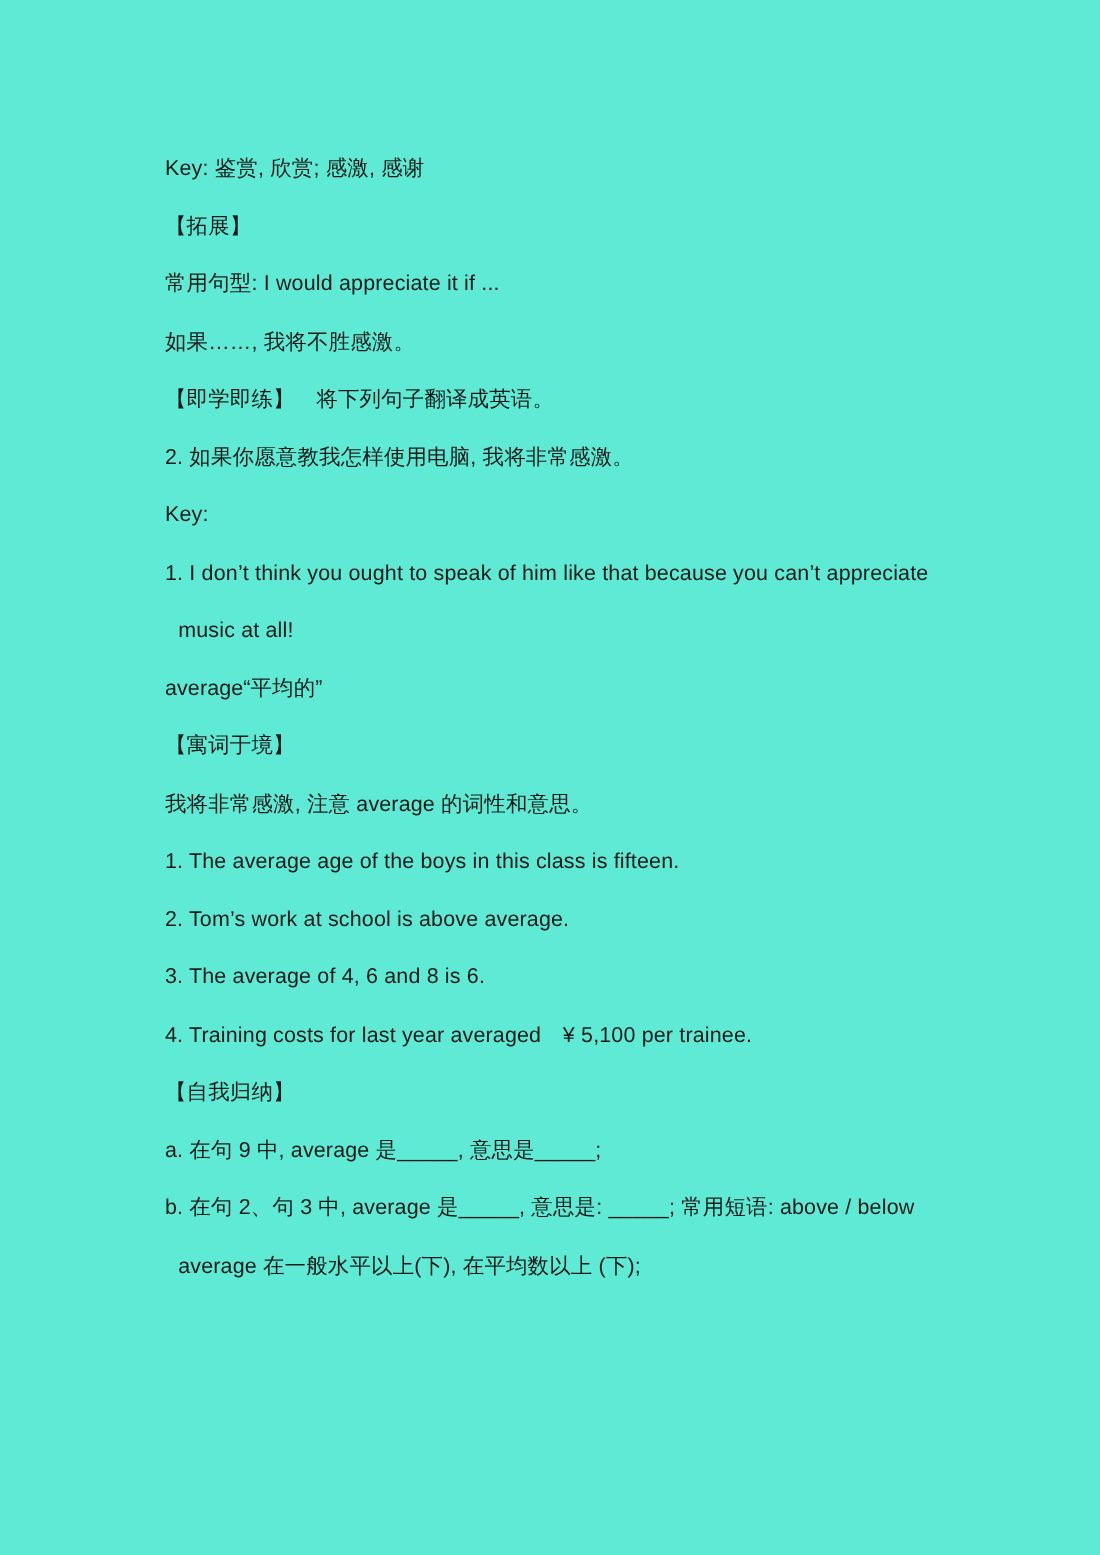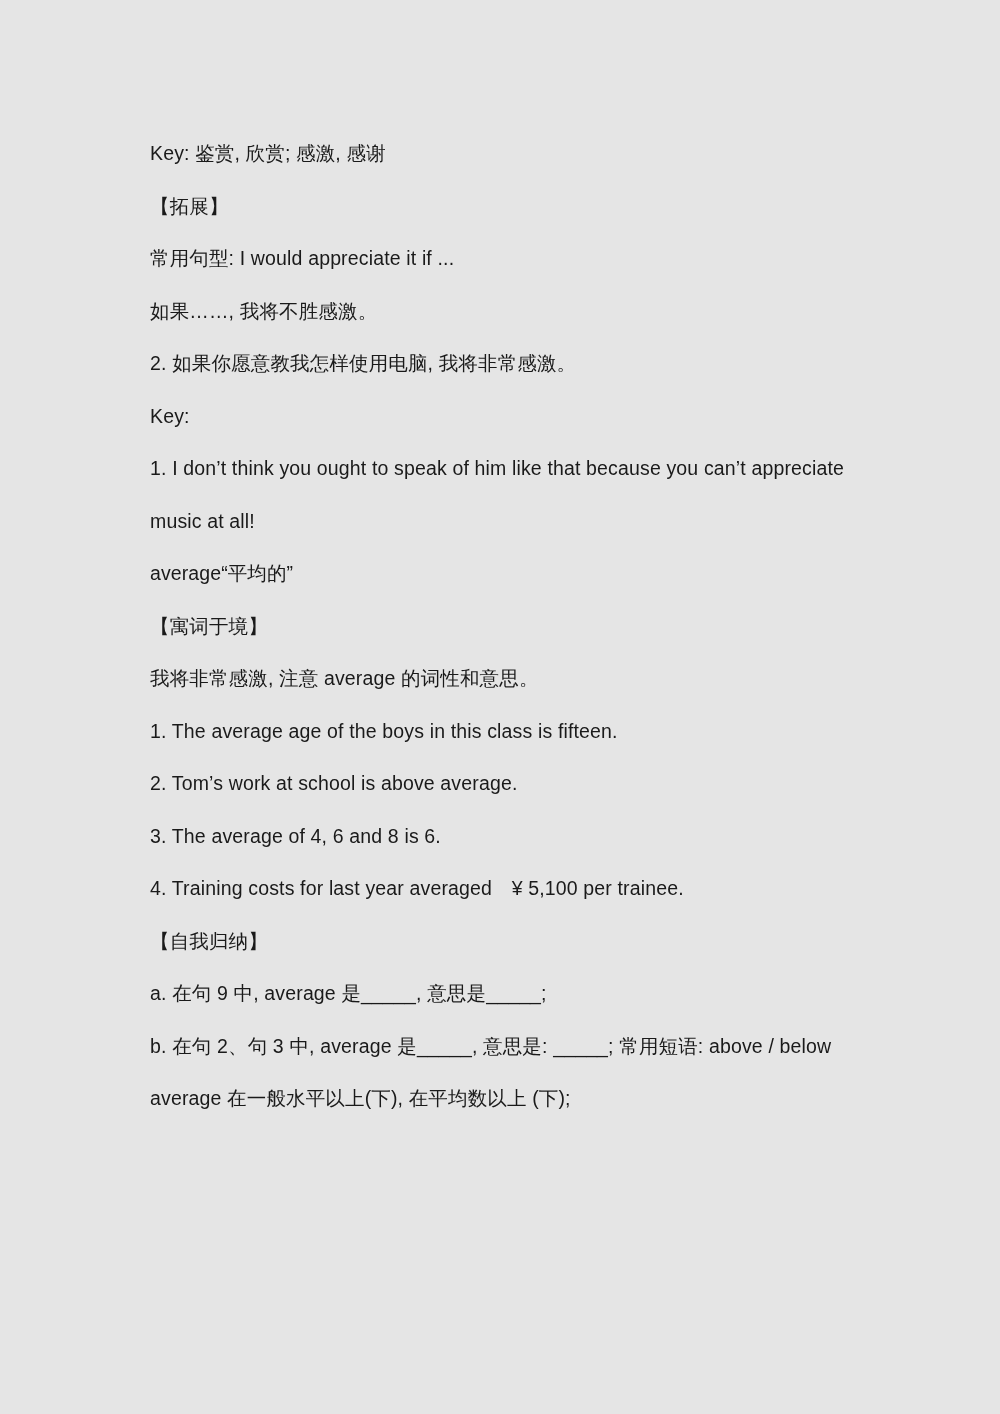--- a/index.html
+++ b/index.html
@@ -11,21 +11,21 @@
     width: 1000px;
     height: 1414px;
     font-family: "Liberation Sans", "DejaVu Sans", sans-serif;
     color: #1a1a1a;
     -webkit-font-smoothing: antialiased;
   }
   .page {
     position: relative;
     width: 1000px;
     height: 1414px;
-    background: #e5e5e5;
+    background: #5eead4;
     box-sizing: border-box;
     overflow: hidden;
   }
   .content {
     position: absolute;
     left: 150px;
     top: 127px;
     width: 704px;
   }
   .line {
@@ -36,37 +36,38 @@
     letter-spacing: 0.15px;
     color: #1a1a1a;
     font-weight: 400;
   }
   .line.bold {
     font-weight: 400;
     letter-spacing: 0.1px;
   }
   
   .line.cont {
-    margin-left: 0;
+    margin-left: 12px;
   }
 </style>
 </head>
 <body>
 
 <div class="page">
   <div class="content">
 
     <div class="line">Key: 鉴赏, 欣赏; 感激, 感谢</div>
 
     <div class="line">【拓展】</div>
 
     <div class="line">常用句型: I would appreciate it if ...</div>
 
     <div class="line">如果……, 我将不胜感激。</div>
 
+    <div class="line">【即学即练】　将下列句子翻译成英语。</div>
 
 
     <div class="line">2. 如果你愿意教我怎样使用电脑, 我将非常感激。</div>
 
     <div class="line">Key:</div>
 
     <div class="line">1. I don’t think you ought to speak of him like that because you can’t appreciate</div>
 
     <div class="line cont">music at all!</div>
 

